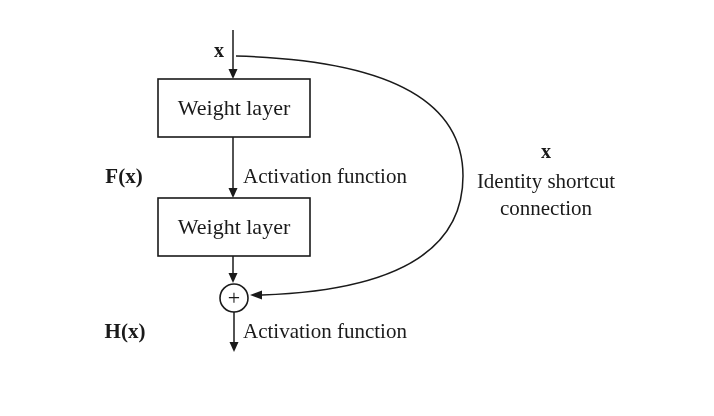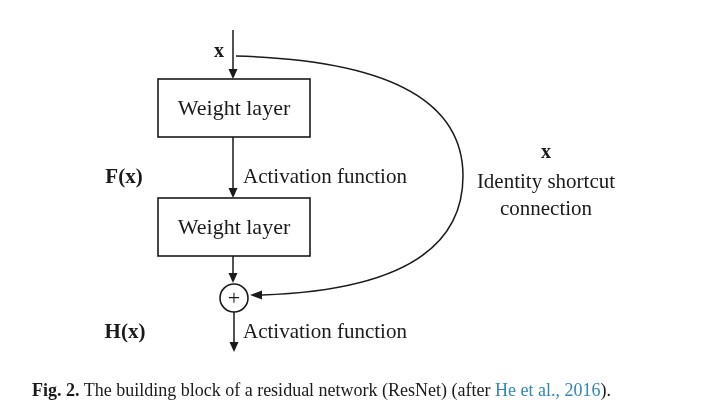--- a/index.html
+++ b/index.html
@@ -107,17 +107,14 @@
     <line class="wire" x1="234" y1="312" x2="234" y2="344"></line>
     <polygon class="arrowhead" points="234,352 229.5,342 238.5,342"></polygon>
     <text class="dg-label-bold" x="125" y="338" text-anchor="middle">H(x)</text>
     <text class="dg-label" x="243" y="338" text-anchor="start">Activation function</text>
 
     <text class="dg-x" x="546" y="158" text-anchor="middle">x</text>
     <text class="dg-label" x="546" y="188" text-anchor="middle">Identity shortcut</text>
     <text class="dg-label" x="546" y="215" text-anchor="middle">connection</text>
   </svg>
 
-  <div class="caption">
-    <span class="fig-label">Fig. 2.</span><span> The building block of a residual network (ResNet) (after </span><span class="citation-link">He et al., 2016</span><span>).</span>
-  </div>
 
 </div>
 
 </body></html>

